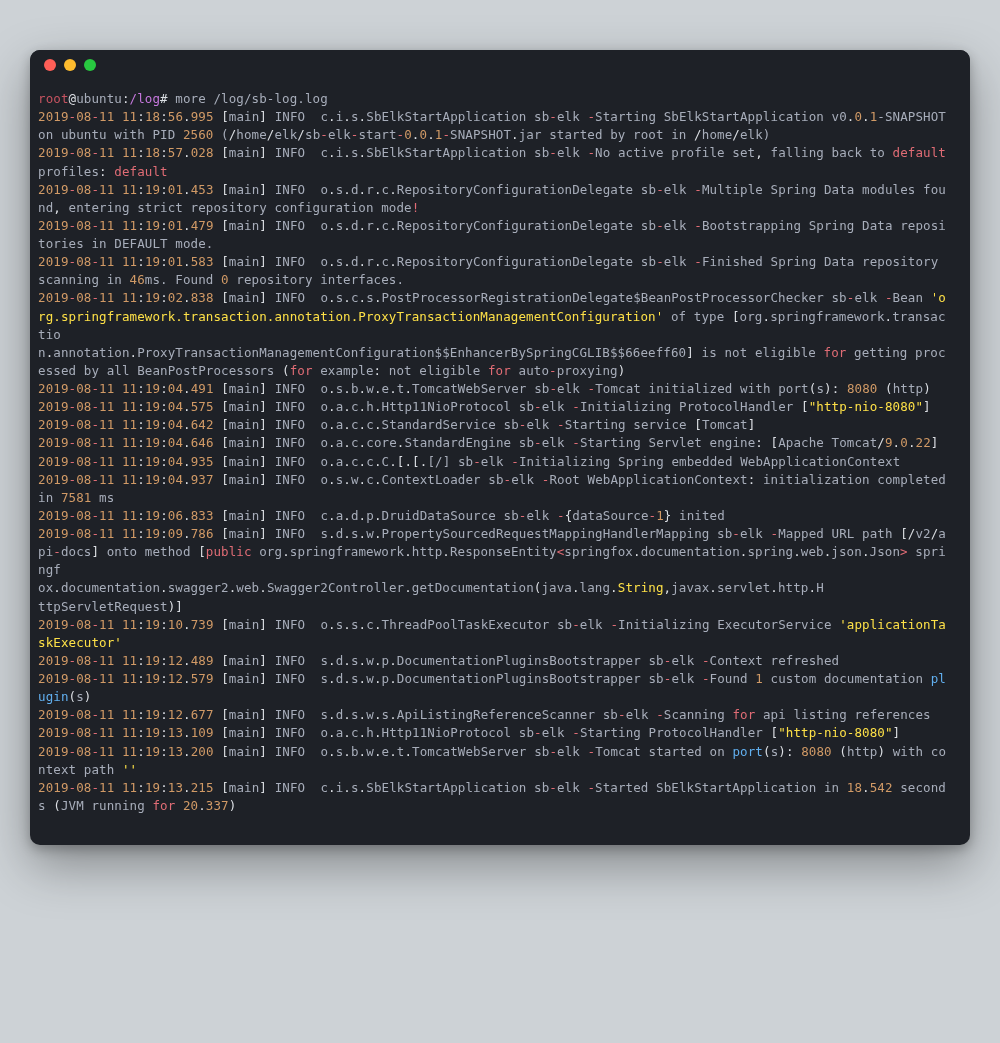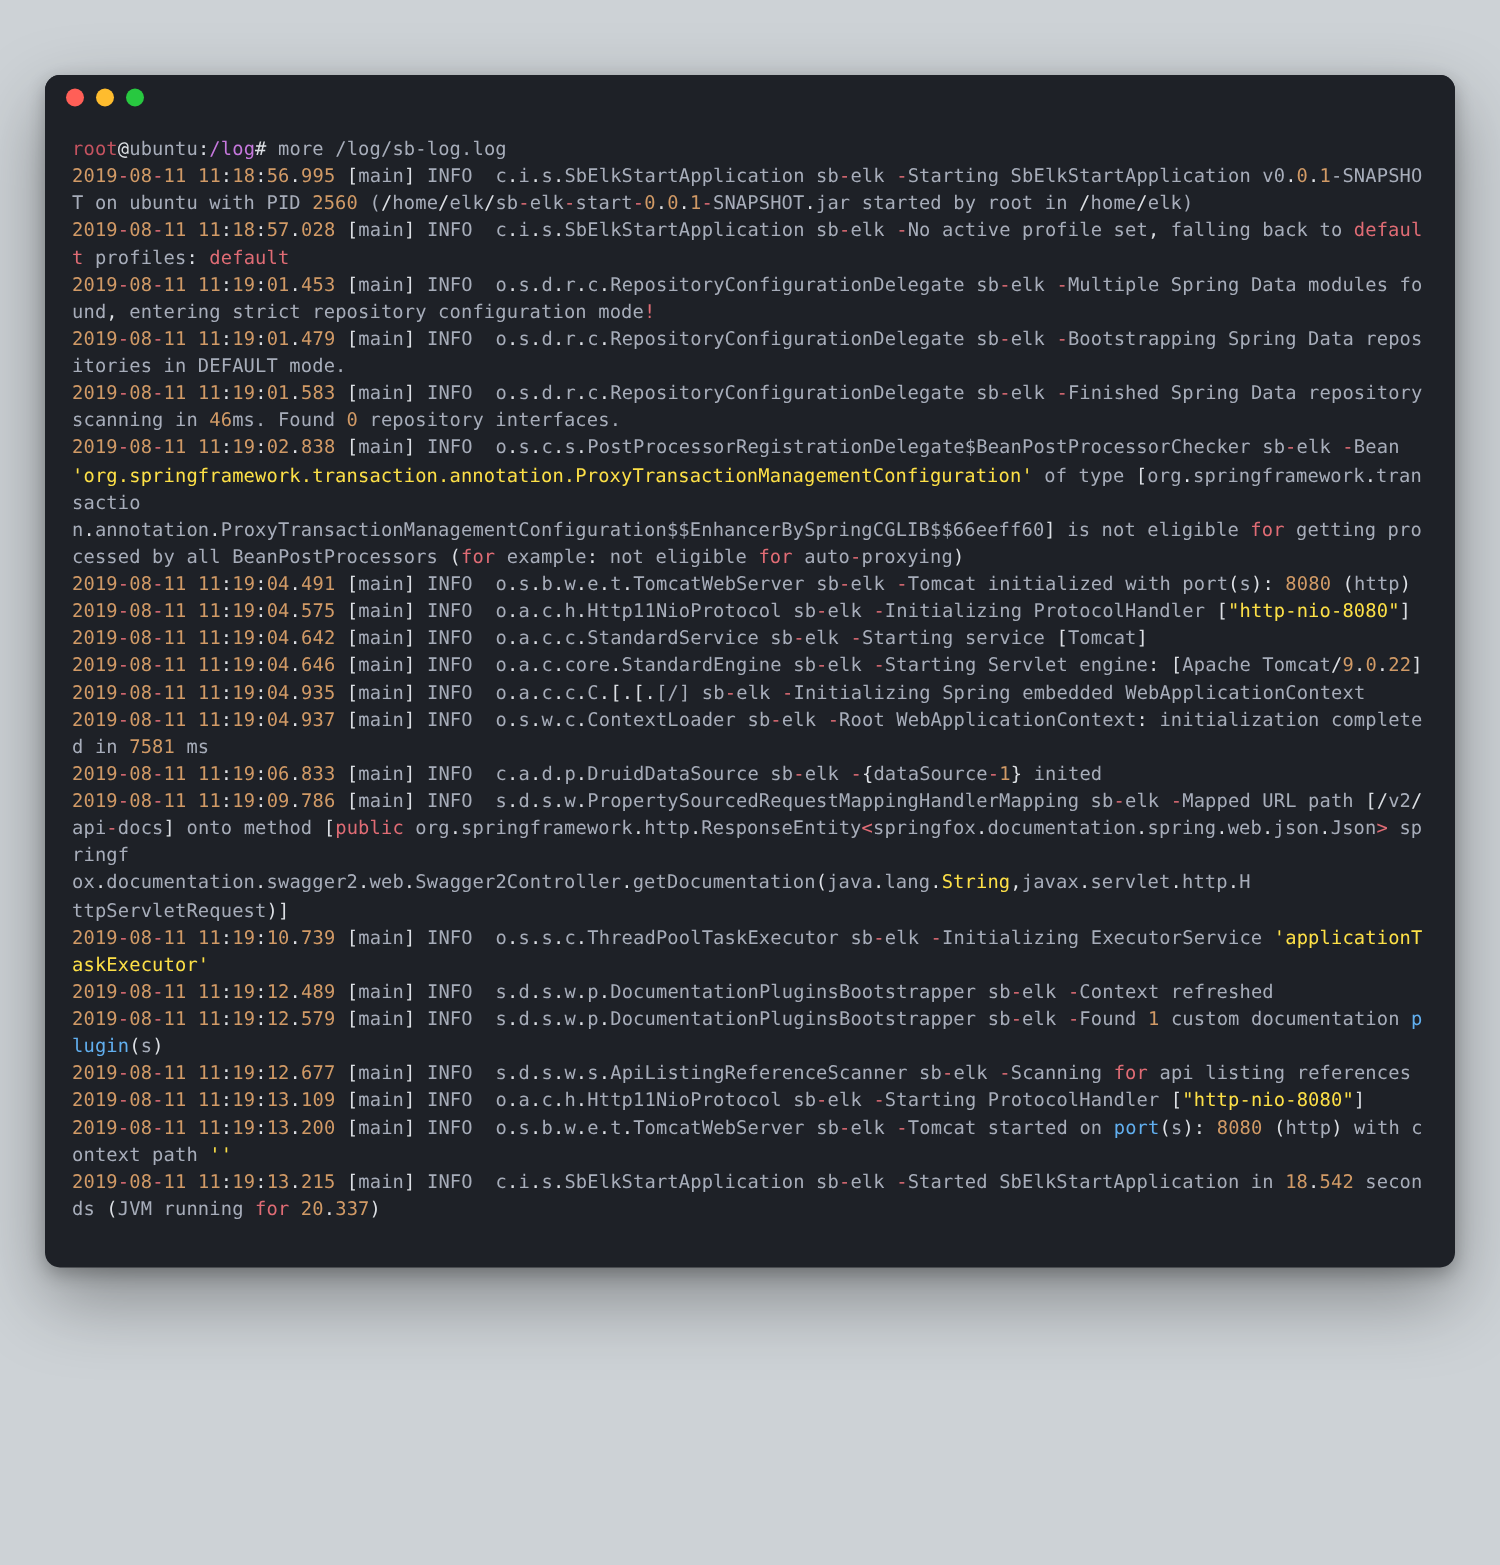--- a/index.html
+++ b/index.html
@@ -3,21 +3,21 @@
 <meta charset="utf-8">
 <style>
   html,body{margin:0;padding:0;background:#cdd2d6;height:100%;}
   body{display:flex;align-items:flex-start;justify-content:center;padding:50px 30px 60px;box-sizing:border-box;font-family:ui-monospace,SFMono-Regular,Menlo,Consolas,monospace;}
   .window{width:940px;background:#1e2127;border-radius:10px;box-shadow:0 20px 50px rgba(0,0,0,.35),0 4px 12px rgba(0,0,0,.25);overflow:hidden;}
   .titlebar{height:30px;display:flex;align-items:center;padding:0 14px;background:#1e2127;}
   .dot{width:12px;height:12px;border-radius:50%;margin-right:8px;}
   .dot-red{background:#ff5f57;}
   .dot-yellow{background:#febc2e;}
   .dot-green{background:#28c840;}
-  .term{padding:10px 18px 30px 18px;color:#c4c9d1;font-size:12.5px;line-height:1.45;white-space:pre-wrap;word-break:break-all;letter-spacing:.1px;}
+  .term{padding:10px 18px 30px 8px;color:#c4c9d1;font-size:12.5px;line-height:1.45;white-space:pre-wrap;word-break:break-all;letter-spacing:.1px;}
   .c-red{color:#e06c75;}
   .c-dred{color:#c55360;}
   .c-num{color:#d19a66;}
   .c-green{color:#fde047;}
   .c-blue{color:#61afef;}
   .c-purple{color:#c678dd;}
   .c-white{color:#dcdfe4;}
   .c-grey{color:#a7adba;}
   .line{display:block;}
 </style>

